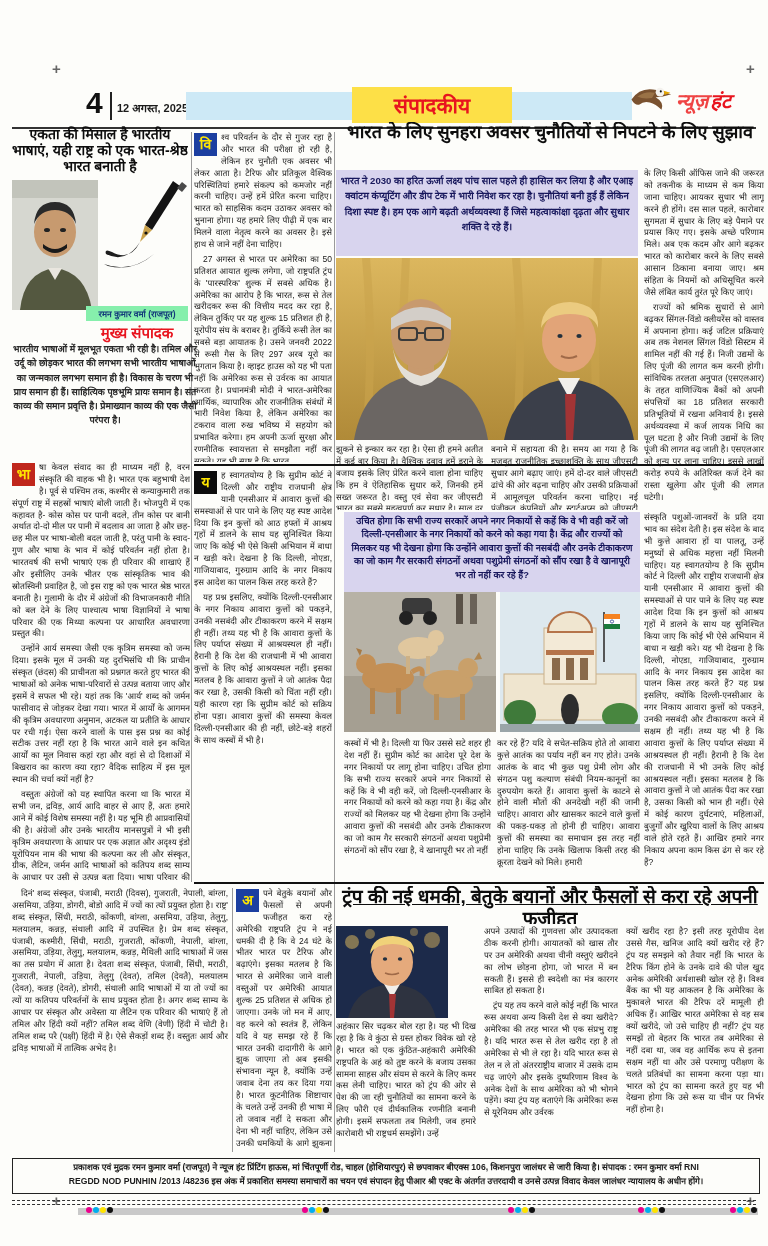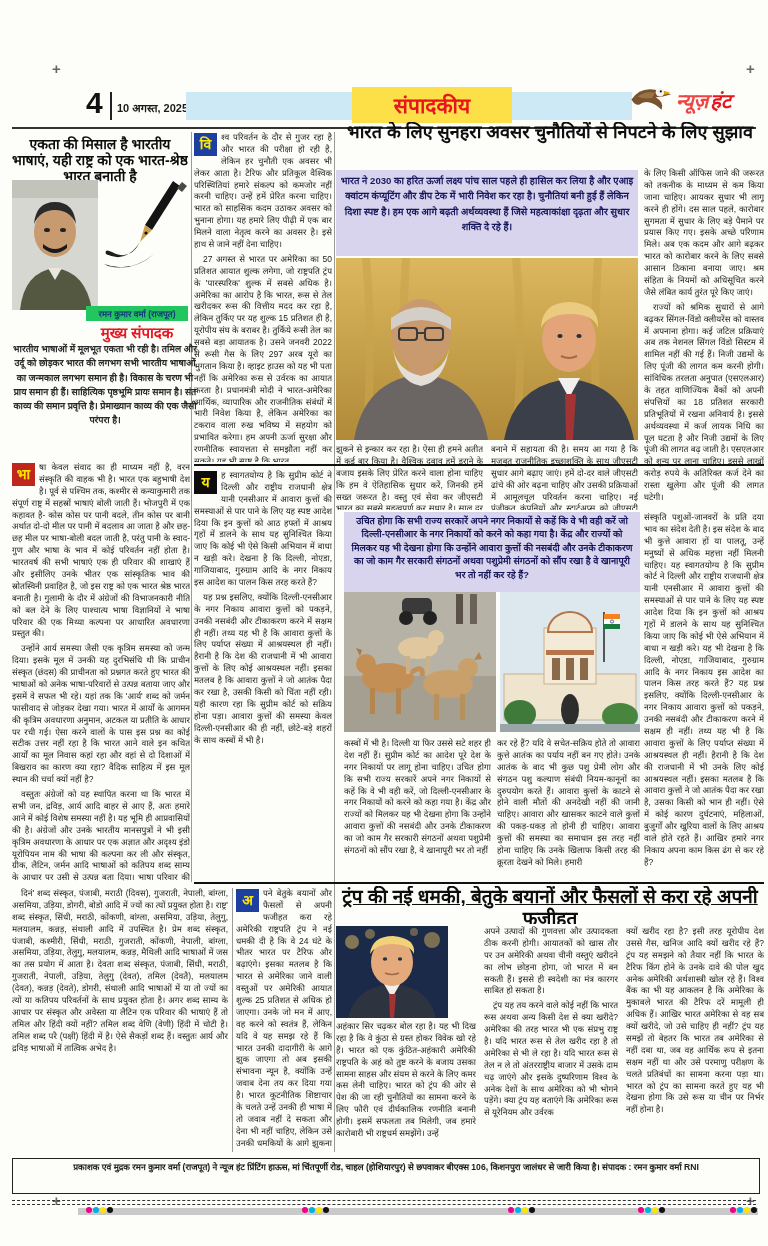--- a/index.html
+++ b/index.html
@@ -26,23 +26,23 @@
   .bt p{margin:0 0 3px;}
   .bt p.ind{text-indent:9px;}
   .dc{float:left;width:23px;height:23px;margin:1px 4px 0 0;display:flex;align-items:center;justify-content:center;
       color:#ffe600;font-weight:bold;font-size:14px;}
   .dc.blue{background:#1c3fa0;} .dc.red{background:#c0271c;} .dc.black{background:#0c0c0c;}
   .headline{font-weight:bold;color:#0d0d0d;text-align:center;line-height:1.15;overflow:hidden;}
   .stand{background:#d8d4ee;color:#17175c;font-weight:bold;text-align:center;overflow:hidden;}
   .photo{overflow:hidden;background:#ccc;}
   .photo svg{display:block;}
   
-  #a-head{left:12px;top:136px;width:176px;font-size:14px;}
+  #a-head{left:12px;top:126px;width:176px;font-size:14px;}
   #a-media{left:12px;top:180px;width:176px;height:152px;display:flex;gap:2px;}
-  #a-cap{left:86px;top:306px;width:102px;background:#22c55e;color:#123a7a;font-size:8.5px;font-weight:bold;
+  #a-cap{left:86px;top:306px;width:102px;background:#86efac;color:#123a7a;font-size:8.5px;font-weight:bold;
          text-align:center;padding:2px 0;}
   #a-role{left:86px;top:322px;width:102px;color:#e8141e;font-size:15px;font-weight:bold;text-align:center;}
   #a-intro{left:12px;top:342px;width:186px;font-size:9.2px;font-weight:bold;text-align:center;line-height:1.55;color:#2a2a2a;overflow:hidden;height:116px;}
   #a-body{left:12px;top:462px;width:178px;height:420px;}
   #a-body2{left:12px;top:888px;width:216px;height:262px;}
   
   #c2a{left:194px;top:132px;width:138px;height:330px;}
   #c2b{left:194px;top:470px;width:138px;height:408px;}
   #c2c{left:236px;top:888px;width:96px;height:262px;}
   
@@ -80,21 +80,21 @@
 
 <div id="sheet">
 
   <div class="crop" style="left:52px;top:60px;">+</div>
   <div class="crop" style="left:746px;top:60px;">+</div>
   <div class="crop" style="left:52px;top:1192px;">+</div>
   <div class="crop" style="left:746px;top:1192px;">+</div>
 
   <div class="abs" id="pageno">4</div>
   <div class="abs" id="pgbar"></div>
-  <div class="abs" id="pgdate">10 अगस्त, 2025</div>
+  <div class="abs" id="pgdate">12 अगस्त, 2025</div>
   <div class="abs" id="band"></div>
   <div class="abs" id="secbox">
     <span>संपादकीय</span>
   </div>
   <div class="abs" id="logo">
     <span>
       <svg width="44" height="32" viewBox="0 0 60 40">
         <path d="M2,22 Q14,4 36,9 L56,15 Q44,19 35,19 Q47,26 43,36 Q35,28 27,26 Q18,24 13,29 Q7,31 2,22Z" fill="#7a5230"></path>
         <path d="M10,18 Q22,10 34,13 L30,20 Q18,22 10,18Z" fill="#9a7246"></path>
         <circle cx="41" cy="12" r="6" fill="#f4f2ee"></circle>
@@ -305,20 +305,21 @@
   <div class="abs bt" id="d-col2">
     <p>अपने उत्पादों की गुणवत्ता और उत्पादकता ठीक करनी होगी। आयातकों को खास तौर पर उन अमेरिकी अथवा चीनी वस्तुएं खरीदने का लोभ छोड़ना होगा, जो भारत में बन सकती हैं। इससे ही स्वदेशी का मंत्र कारगर साबित हो सकता है।</p>
     <p class="ind">ट्रंप यह तय करने वाले कोई नहीं कि भारत रूस अथवा अन्य किसी देश से क्या खरीदे? अमेरिका की तरह भारत भी एक संप्रभु राष्ट्र है। यदि भारत रूस से तेल खरीद रहा है तो अमेरिका से भी ले रहा है। यदि भारत रूस से तेल न ले तो अंतरराष्ट्रीय बाजार में उसके दाम चढ़ जाएंगे और इसके दुष्परिणाम विश्व के अनेक देशों के साथ अमेरिका को भी भोगने पड़ेंगे। क्या ट्रंप यह बताएंगे कि अमेरिका रूस से यूरेनियम और उर्वरक</p>
   </div>
   <div class="abs bt" id="d-col3">
       <p>क्यों खरीद रहा है? इसी तरह यूरोपीय देश उससे गैस, खनिज आदि क्यों खरीद रहे हैं? ट्रंप यह समझने को तैयार नहीं कि भारत के टैरिफ किंग होने के उनके दावे की पोल खुद अनेक अमेरिकी अर्थशास्त्री खोल रहे हैं। विश्व बैंक का भी यह आकलन है कि अमेरिका के मुकाबले भारत की टैरिफ दरें मामूली ही अधिक हैं। आखिर भारत अमेरिका से वह सब क्यों खरीदे, जो उसे चाहिए ही नहीं? ट्रंप यह समझें तो बेहतर कि भारत तब अमेरिका से नहीं दबा था, जब वह आर्थिक रूप से इतना सक्षम नहीं था और उसे परमाणु परीक्षण के चलते प्रतिबंधों का सामना करना पड़ा था। भारत को ट्रंप का सामना करते हुए यह भी देखना होगा कि उसे रूस या चीन पर निर्भर नहीं होना है।</p>
     </div>
 
   <div class="abs" id="f-box">
     <div>प्रकाशक एवं मुद्रक रमन कुमार वर्मा (राजपूत) ने न्यूज हंट प्रिंटिंग हाऊस, मां चिंतपूर्णी रोड, चाहल (होशियारपुर) से छपवाकर बीएक्स 106, किशनपुरा जालंधर से जारी किया है। संपादक : रमन कुमार वर्मा RNI</div>
+    <div>REGDD NOD PUNHIN /2013 /48236 इस अंक में प्रकाशित समस्या समाचारों का चयन एवं संपादन हेतु पीआर श्री एक्ट के अंतर्गत उत्तरदायी व उनसे उत्पन्न विवाद केवल जालंधर न्यायालय के अधीन होंगे।</div>
   </div>
   <div class="abs" id="f-dash"></div>
   <div class="abs" id="f-bar">
     <span class="cmyk" style="left:8px;">
         <i class="dot d-m"></i>
         <i class="dot d-c"></i>
         <i class="dot d-y"></i>
         <i class="dot d-k"></i>
       </span>
     <span class="cmyk" style="left:224px;">

